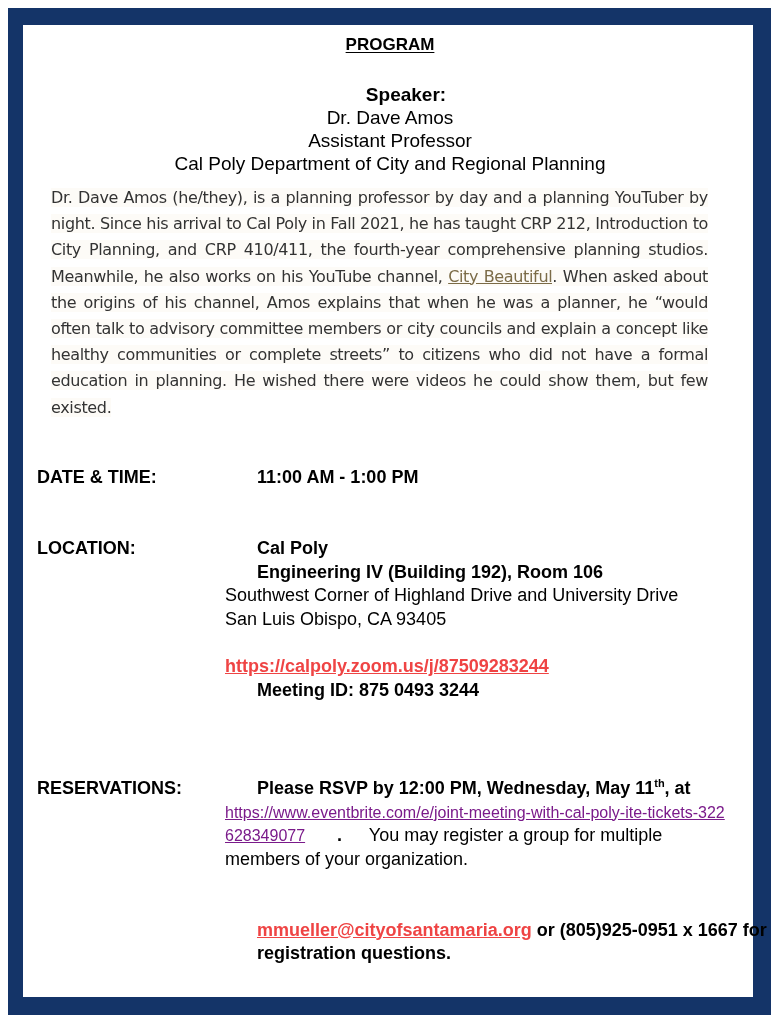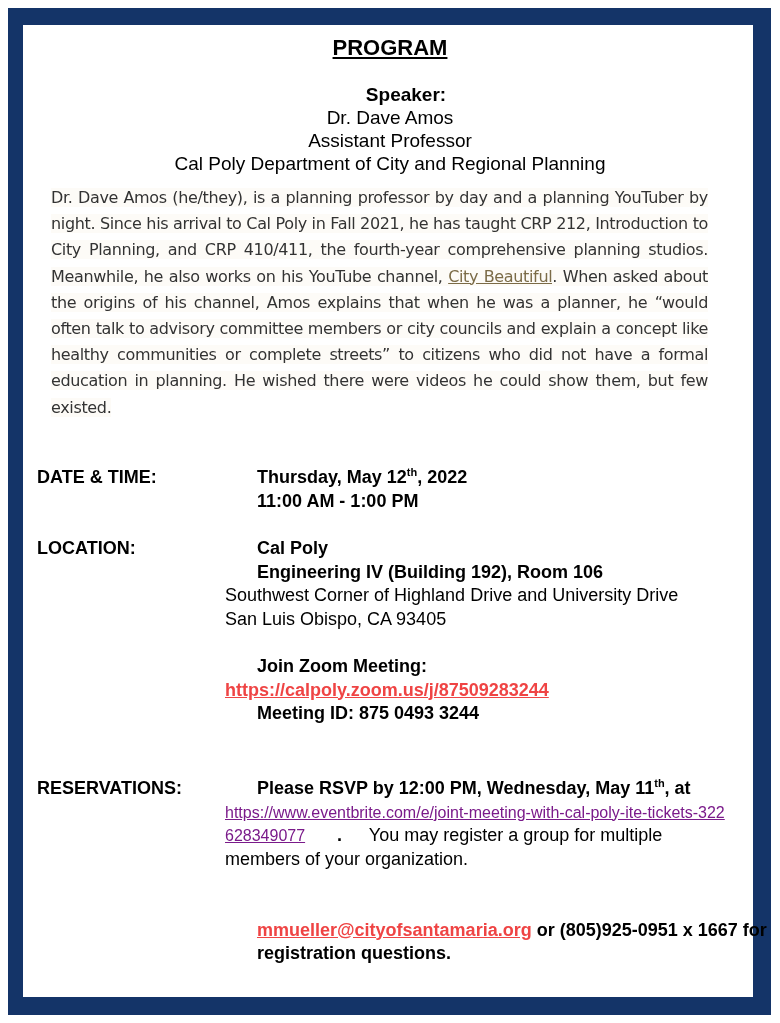--- a/index.html
+++ b/index.html
@@ -8,21 +8,21 @@
     position: absolute; left: 8px; top: 8px; width: 763px; height: 1007px;
     background: #143468; box-sizing: border-box;
   }
   .inner {
     position: absolute; left: 23px; top: 25px; width: 730px; height: 972px;
     background: #ffffff;
   }
   .sans { font-family: "Liberation Sans", sans-serif; color: #000; }
   .title {
     position: absolute; left: 0; width: 780px; top: 35px; text-align: center;
-    font-weight: bold; font-size: 22px; text-decoration: underline; text-underline-offset: 2px;
+    font-weight: bold; font-size: 17px; text-decoration: underline; text-underline-offset: 2px;
   }
   .speaker {
     position: absolute; left: 0; width: 780px; top: 83px; text-align: center;
     font-size: 19px; line-height: 23px;
   }
   .speaker .b { font-weight: bold; }
   .bio {
     position: absolute; left: 51px; top: 185px; width: 657px;
     font-family: "DejaVu Sans", sans-serif; font-size: 16px; line-height: 26.2px;
     color: #333333; text-align: justify; letter-spacing: -0.35px; word-spacing: 0px;
@@ -50,34 +50,32 @@
   <div>Dr. Dave Amos</div>
   <div>Assistant Professor</div>
   <div>Cal Poly Department of City and Regional Planning</div>
 </div>
 
 <div class="bio"><span class="hl">Dr. Dave Amos (he/they), is a planning professor by day and a planning YouTuber by night. Since his arrival to Cal Poly in Fall 2021, he has taught CRP 212, Introduction to City Planning, and CRP 410/411, the fourth-year comprehensive planning studios. Meanwhile, he also works on his YouTube channel, </span><a href="#" class="hl">City Beautiful</a><span class="hl">. When asked about the origins of his channel, Amos explains that when he was a planner, he “would often talk to advisory committee members or city councils and explain a concept like healthy communities or complete streets” to citizens who did not have a formal education in planning. He wished there were videos he could show them, but few existed.</span></div>
 
 <div class="row sans" style="top:466px;">
   <div class="label">DATE &amp; TIME:</div>
   <div class="val b">
-    <div><span>Thursday, May 12</span><sup>th</sup><span>, 2022</span></div>
     <div>11:00 AM - 1:00 PM</div>
   </div>
 </div>
 
 <div class="row sans" style="top:537px;">
   <div class="label">LOCATION:</div>
   <div class="val">
     <div class="b">Cal Poly</div>
     <div class="b">Engineering IV (Building 192), Room 106</div>
     <div style="width:480px">Southwest Corner of Highland Drive and University Drive</div>
     <div>San Luis Obispo, CA 93405</div>
     <div style="height:24px"></div>
-    <div class="b">Join Zoom Meeting:</div>
     <div><a href="#" class="zoom">https://calpoly.zoom.us/j/87509283244</a></div>
     <div class="b">Meeting ID: 875 0493 3244</div>
   </div>
 </div>
 
 <div class="row sans" style="top:777px;">
   <div class="label">RESERVATIONS:</div>
   <div class="val" style="width:515px;">
     <div class="b"><span>Please RSVP by 12:00 PM, Wednesday, May 11</span><sup>th</sup><span>, at</span></div>
     <div style="width:505px;"><a href="#" class="evt" style="word-break:break-all;">https://www.eventbrite.com/e/joint-meeting-with-cal-poly-ite-tickets-322628349077</a><span class="b">.</span><span style="white-space:pre-wrap;margin-left:17px;">  You may register a group for multiple members of your organization.</span></div>

